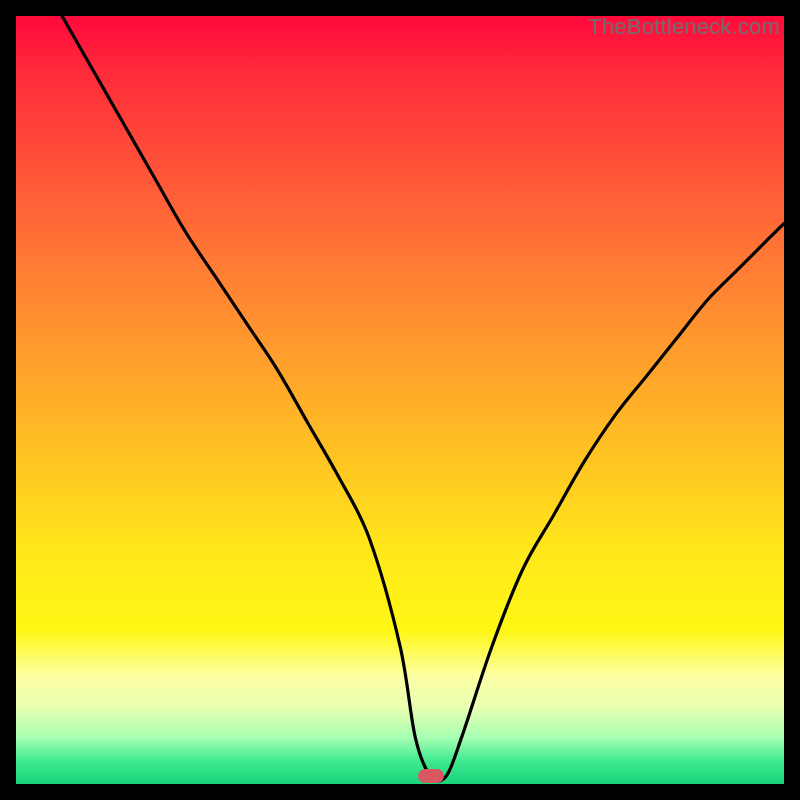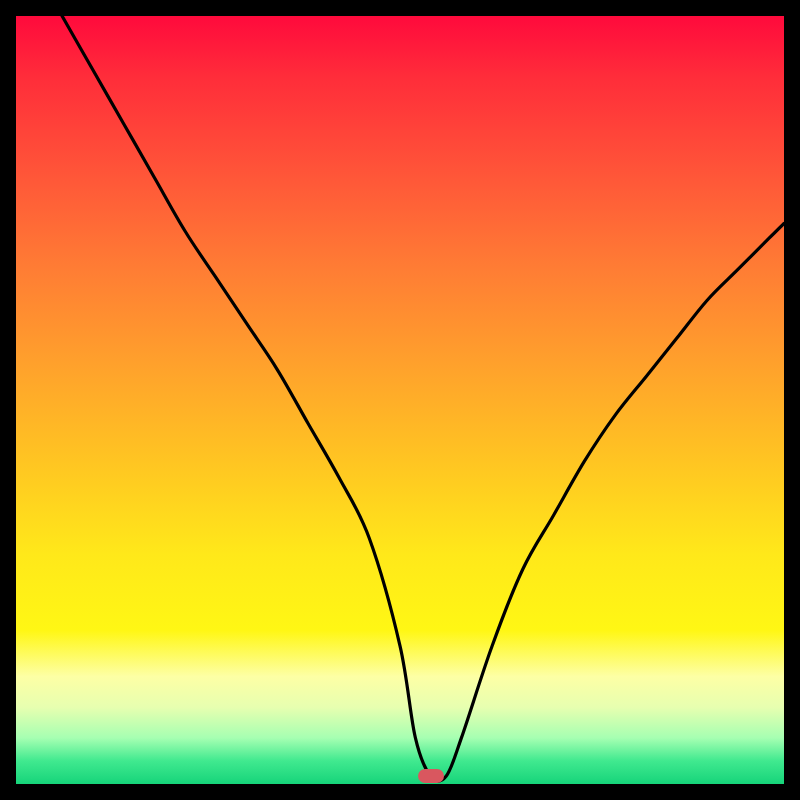--- a/index.html
+++ b/index.html
@@ -70,13 +70,14 @@
 
 <div class="frame">
   <div class="gradient"></div>
 
   <svg width="768" height="768" viewBox="0 0 768 768">
     <path id="curve-path" fill="none" stroke="#000" stroke-width="3.2" stroke-linecap="round" stroke-linejoin="round" d="M 46.1 0.0 C 51.2 9.0, 66.6 35.8, 76.8 53.8 C 87.0 71.7, 97.3 89.6, 107.5 107.5 C 117.8 125.4, 128.0 143.4, 138.2 161.3 C 148.5 179.2, 158.7 198.4, 169.0 215.0 C 179.2 231.7, 189.4 245.8, 199.7 261.1 C 209.9 276.5, 220.2 291.8, 230.4 307.2 C 240.6 322.6, 250.9 336.6, 261.1 353.3 C 271.4 369.9, 281.6 389.1, 291.8 407.0 C 302.1 425.0, 312.3 441.6, 322.6 460.8 C 332.8 480.0, 343.0 494.1, 353.3 522.2 C 363.5 550.4, 376.3 596.5, 384.0 629.8 C 391.7 663.0, 394.2 700.2, 399.4 721.9 C 404.5 743.7, 409.6 753.9, 414.7 760.3 C 419.8 766.7, 425.0 766.7, 430.1 760.3 C 435.2 753.9, 437.8 743.7, 445.4 721.9 C 453.1 700.2, 465.9 657.9, 476.2 629.8 C 486.4 601.6, 496.6 574.7, 506.9 553.0 C 517.1 531.2, 527.4 517.1, 537.6 499.2 C 547.8 481.3, 558.1 462.1, 568.3 445.4 C 578.6 428.8, 588.8 413.4, 599.0 399.4 C 609.3 385.3, 619.5 373.8, 629.8 361.0 C 640.0 348.2, 650.2 335.4, 660.5 322.6 C 670.7 309.8, 681.0 295.7, 691.2 284.2 C 701.4 272.6, 711.7 263.7, 721.9 253.4 C 732.2 243.2, 745.0 230.4, 752.6 222.7 C 760.3 215.0, 765.4 209.9, 768.0 207.4"></path>
   </svg>
 
   <div class="marker"></div>
 
+  <div class="watermark">TheBottleneck.com</div>
 </div>
 
 </body></html>

